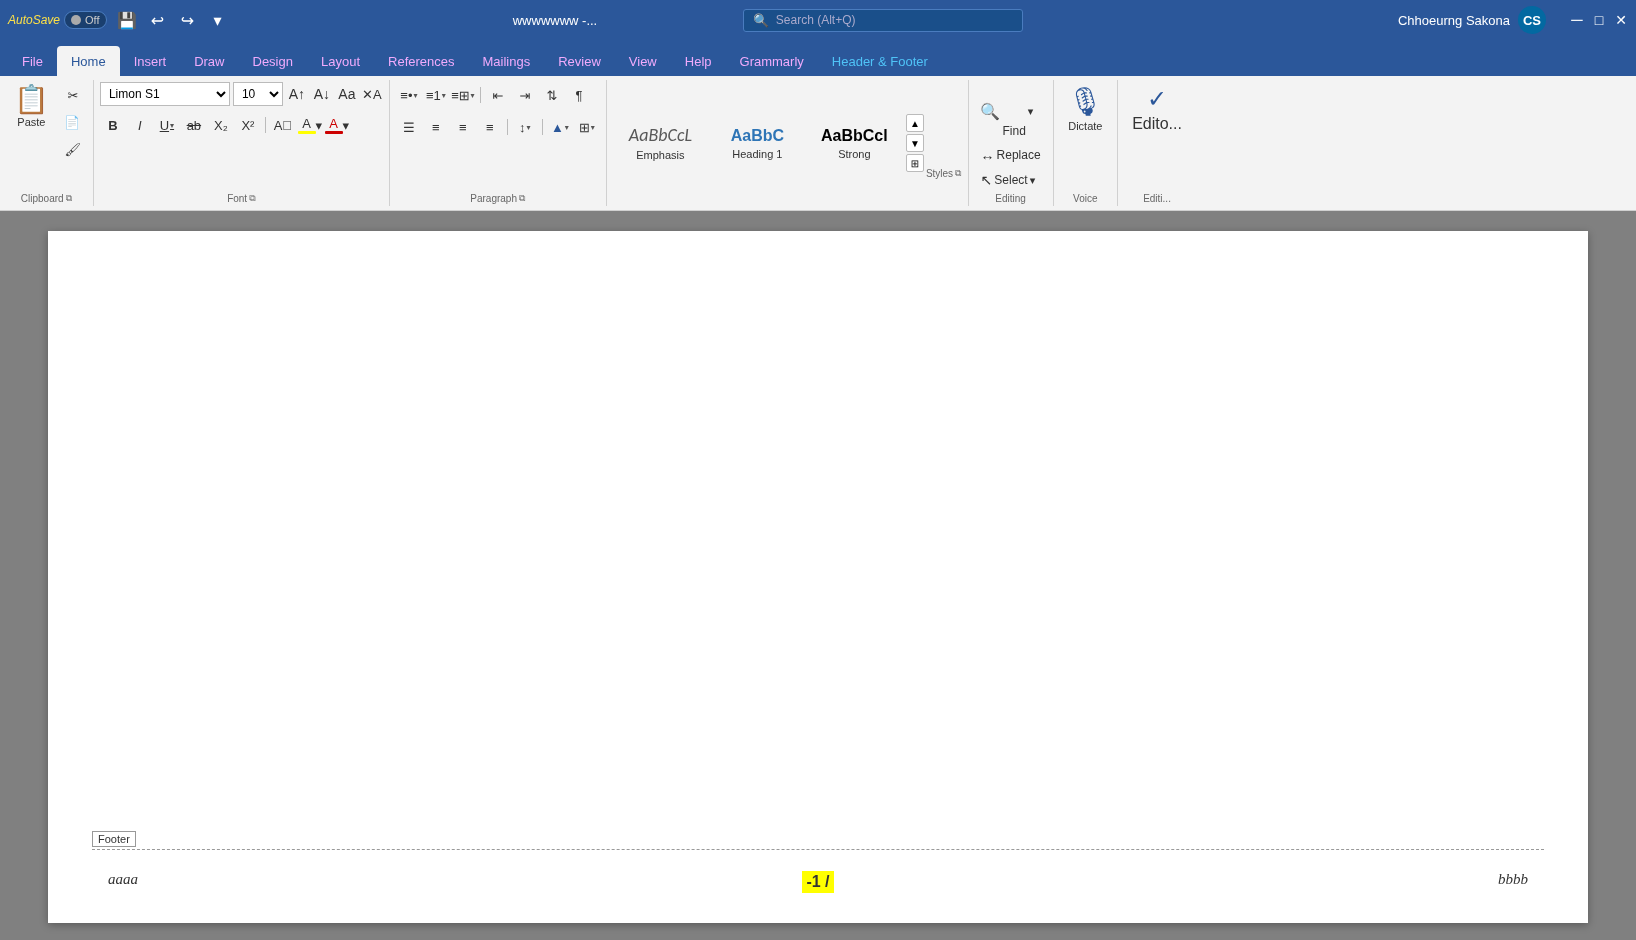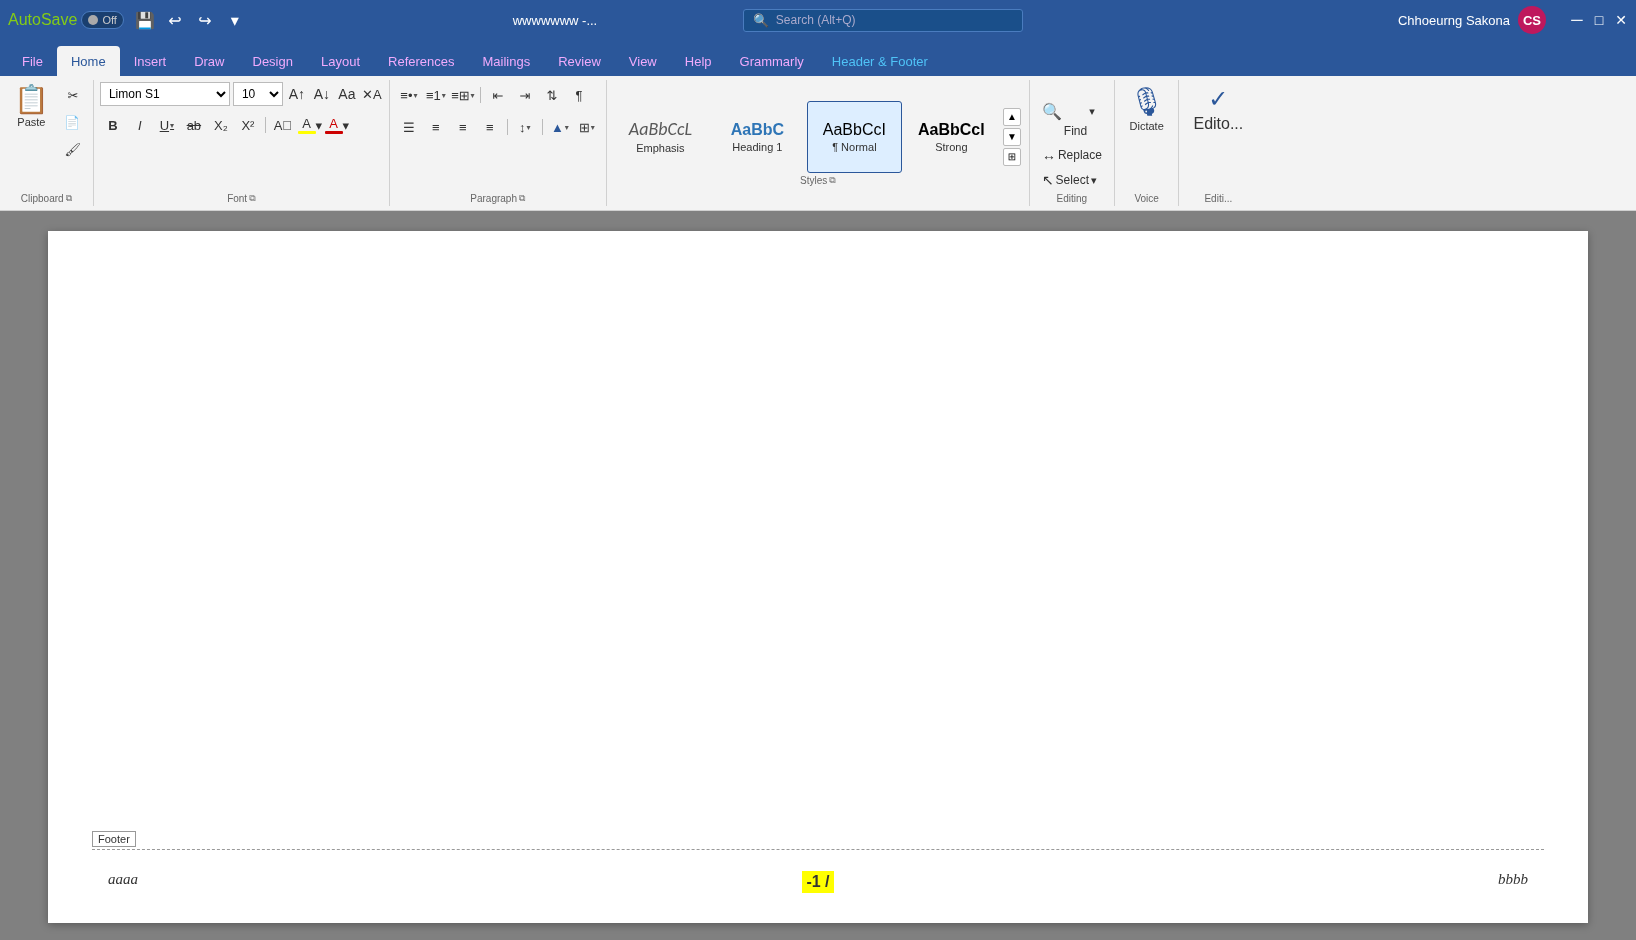--- a/index.html
+++ b/index.html
@@ -83,21 +83,21 @@
     .title-bar-search input::placeholder { color: #aac; }
     .title-bar-user {
       display: flex;
       align-items: center;
       gap: 8px;
       font-size: 13px;
       color: white;
     }
     .avatar {
       width: 28px; height: 28px;
-      background: #be185d;
+      background: #0369a1;
       border-radius: 50%;
       display: flex; align-items: center; justify-content: center;
       font-weight: bold; font-size: 13px; color: white;
     }
 
     
     .ribbon-tabs {
       background: #2b579a;
       height: 36px;
       display: flex;
@@ -380,21 +380,21 @@
       display: flex; align-items: center; gap: 1px; justify-content: flex-end;
     }
     .with-arrow .arr { font-size: 8px; color: #555; }
   </style>
 </head>
 <body>
 
 <div class="title-bar">
   <div class="title-bar-left">
     <div class="autosave-group">
-      <span style="font-size:16px;color:#84cc16;">AutoSave</span>
+      <span style="font-size:12px;color:#fde047;font-style:italic;">AutoSave</span>
       <div class="autosave-toggle">
         <div class="toggle-dot"></div>
         <span>Off</span>
       </div>
     </div>
     <div class="title-bar-icons">
       <div class="title-bar-icon">💾</div>
       <div class="title-bar-icon">↩</div>
       <div class="title-bar-icon">↪</div>
       <div class="title-bar-icon">▾</div>
@@ -562,33 +562,29 @@
         </div>
       </div>
     </div>
     <div class="ribbon-section-label">
       <span>Paragraph</span>
       <span class="expand-icon">⧉</span>
     </div>
   </div>
 
   <div class="ribbon-section" style="flex-direction:row;border-right:1px solid #d0d0d0;">
-    <div style="display:flex;flex-direction:column;flex:1;">
+    <div style="display:flex;flex-direction:row;flex:1;">
       <div class="styles-area">
         <div class="style-item">
           <div class="style-preview" style="font-style:italic;color:#595959;font-family:Calibri,serif;">AaBbCcL</div>
           <div class="style-label">Emphasis</div>
         </div>
         <div class="style-item">
           <div class="style-preview" style="color:#2e75b6;font-weight:bold;font-size:16px;">AaBbC</div>
           <div class="style-label">Heading 1</div>
-        </div>
-        <div class="style-item active">
-          <div class="style-preview" style="font-size:16px;">AaBbCcI</div>
-          <div class="style-label">¶ Normal</div>
         </div>
         <div class="style-item">
           <div class="style-preview" style="font-weight:bold;font-size:16px;">AaBbCcl</div>
           <div class="style-label">Strong</div>
         </div>
         <div style="display:flex;flex-direction:column;gap:2px;justify-content:center;padding:4px 2px;">
           <div class="styles-scroll-btn">▲</div>
           <div class="styles-scroll-btn">▼</div>
           <div class="styles-scroll-btn">⊞</div>
         </div>

